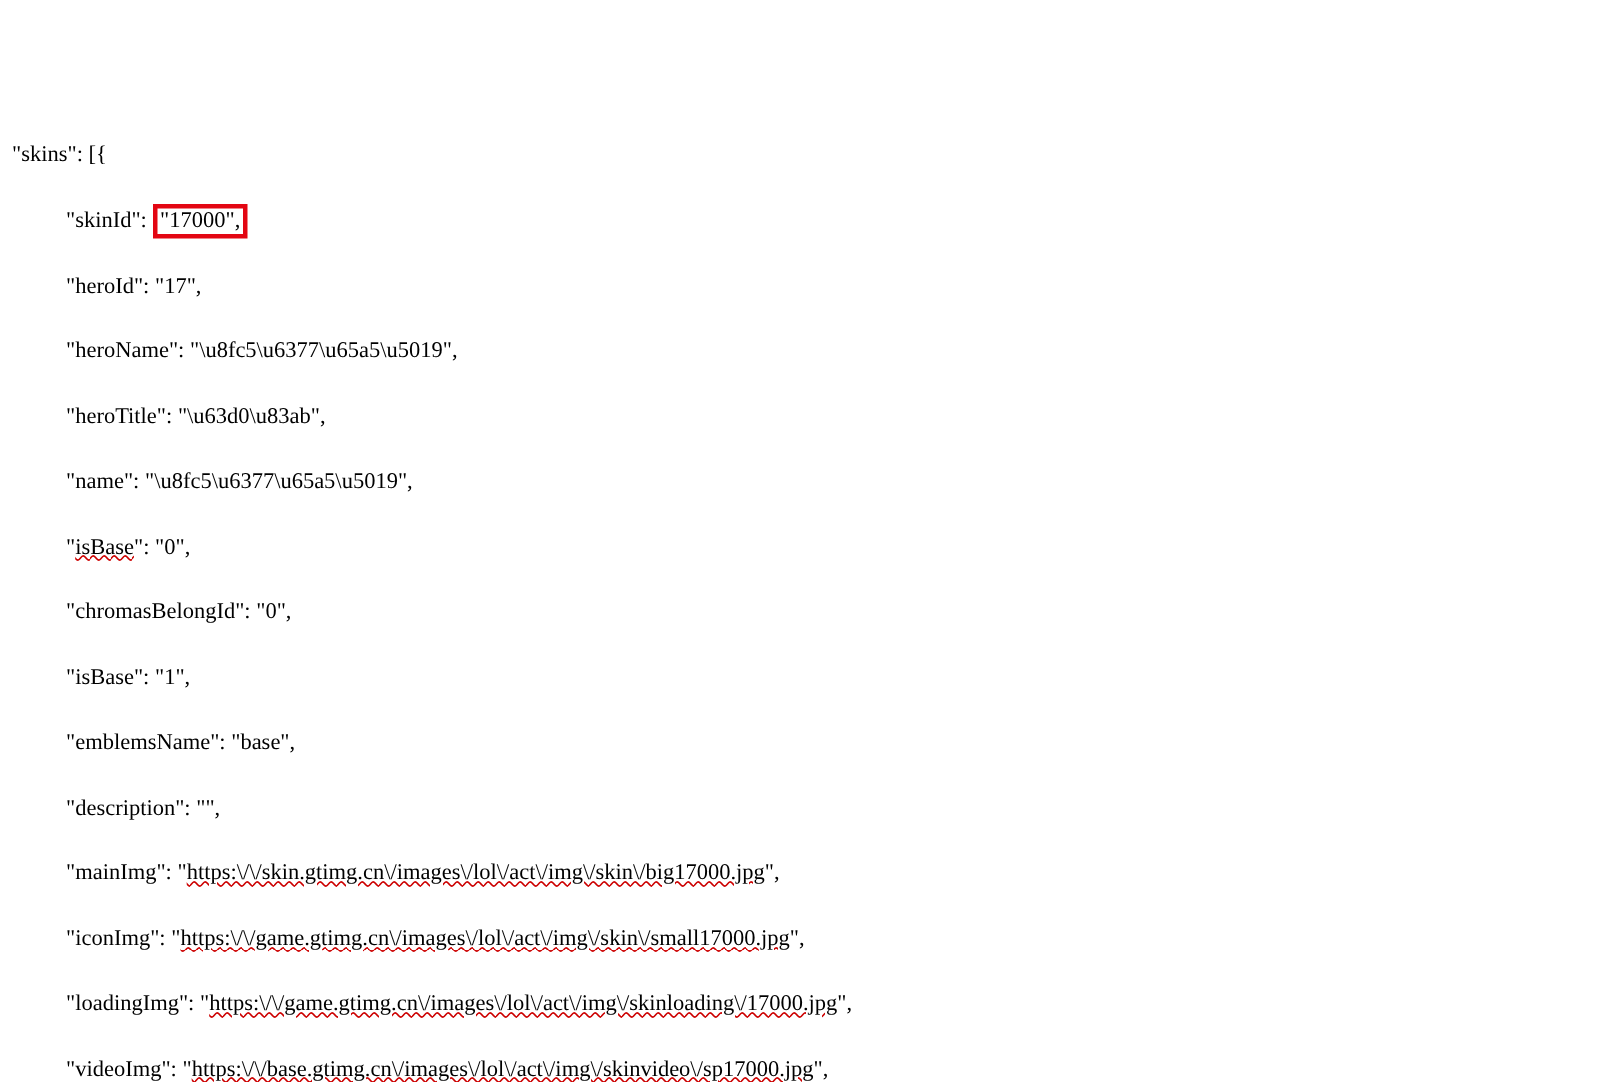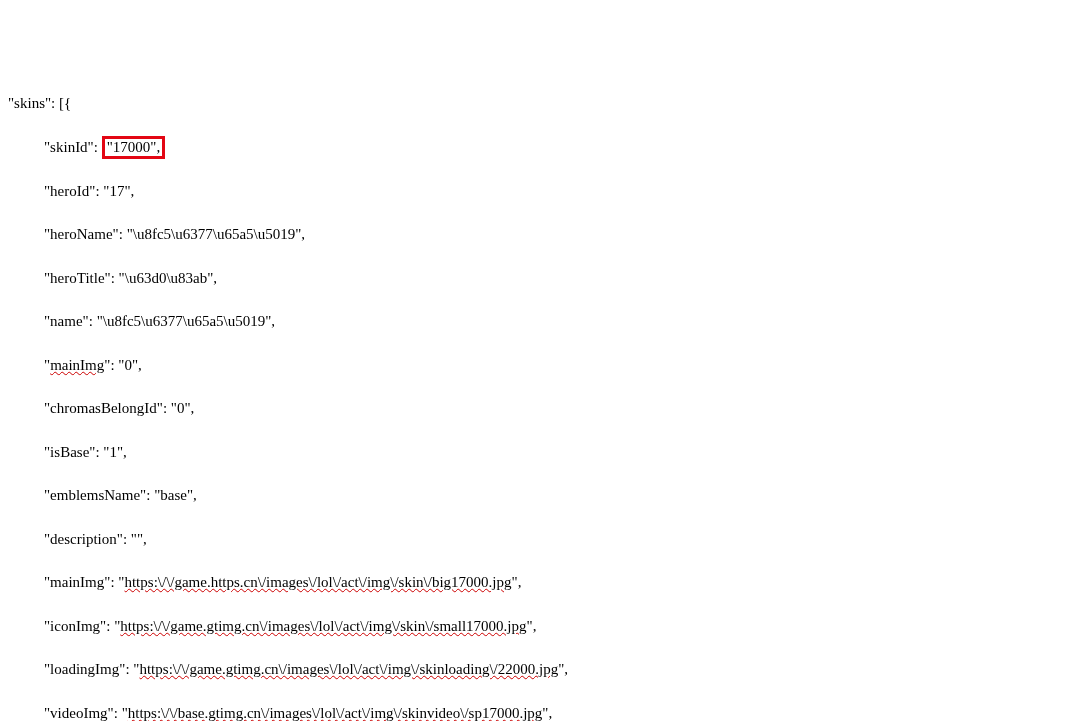--- a/index.html
+++ b/index.html
@@ -34,28 +34,28 @@
 <body>
 
 
 
 <span class="line i1">"skins": [{</span>
 <span class="line i2"><span>"skinId": </span><span class="redbox">"17000",</span></span>
 <span class="line i2">"heroId": "17",</span>
 <span class="line i2">"heroName": "\u8fc5\u6377\u65a5\u5019",</span>
 <span class="line i2">"heroTitle": "\u63d0\u83ab",</span>
 <span class="line i2">"name": "\u8fc5\u6377\u65a5\u5019",</span>
-<span class="line i2">"<span class="wavy">mainImg</span><span>": "0",</span></span>
+<span class="line i2">"<span class="wavy">isBase</span><span>": "0",</span></span>
 <span class="line i2">"chromasBelongId": "0",</span>
 <span class="line i2">"isBase": "1",</span>
 <span class="line i2">"emblemsName": "base",</span>
 <span class="line i2">"description": "",</span>
-<span class="line i2"><span>"mainImg": "</span><span class="wavy">https:\/\/game.https.cn\/images\/lol\/act\/img\/skin\/big17000.jpg</span><span>",</span></span>
+<span class="line i2"><span>"mainImg": "</span><span class="wavy">https:\/\/skin.gtimg.cn\/images\/lol\/act\/img\/skin\/big17000.jpg</span><span>",</span></span>
 <span class="line i2"><span>"iconImg": "</span><span class="wavy">https:\/\/game.gtimg.cn\/images\/lol\/act\/img\/skin\/small17000.jpg</span><span>",</span></span>
-<span class="line i2"><span>"loadingImg": "</span><span class="wavy">https:\/\/game.gtimg.cn\/images\/lol\/act\/img\/skinloading\/22000.jpg</span><span>",</span></span>
+<span class="line i2"><span>"loadingImg": "</span><span class="wavy">https:\/\/game.gtimg.cn\/images\/lol\/act\/img\/skinloading\/17000.jpg</span><span>",</span></span>
 <span class="line i2"><span>"videoImg": "</span><span class="wavy">https:\/\/base.gtimg.cn\/images\/lol\/act\/img\/skinvideo\/sp17000.jpg</span><span>",</span></span>
 
 
 
 
 
 
 
 
 

